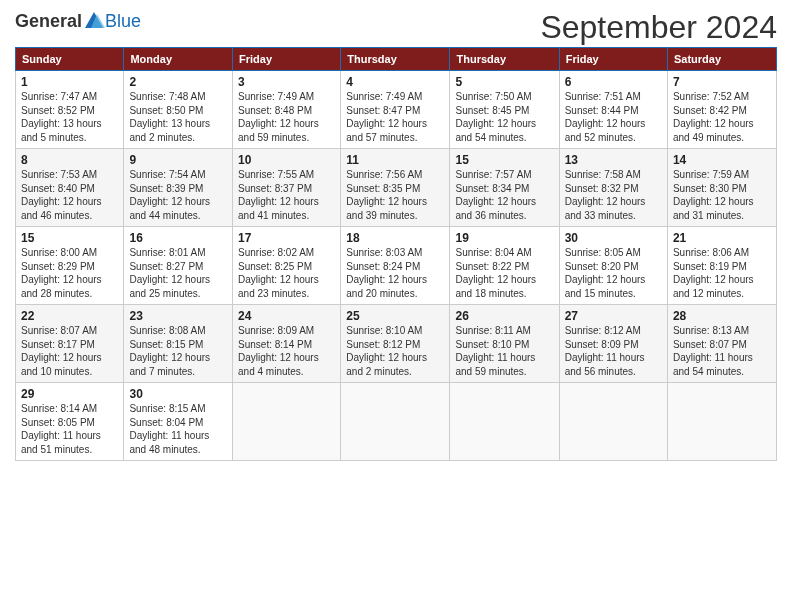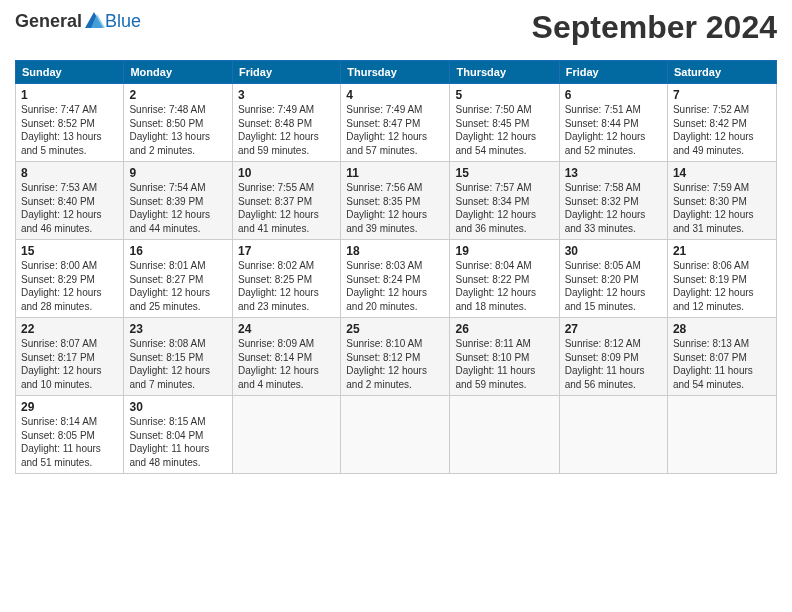--- a/index.html
+++ b/index.html
@@ -13,21 +13,21 @@
     .page {
       width: 792px;
       height: 612px;
       background: #fff;
       padding: 10px 15px 10px 15px;
     }
     .header {
       display: flex;
       align-items: flex-start;
       justify-content: space-between;
-      margin-bottom: 15px;
+      margin-bottom: 2px;
     }
     .logo-area {
       display: flex;
       flex-direction: column;
       align-items: flex-start;
     }
     .logo-text {
       display: flex;
       align-items: center;
       font-size: 18px;
@@ -40,35 +40,35 @@
       width: 22px;
       height: 22px;
       margin-left: 1px;
     }
     .title-area {
       text-align: right;
     }
     .month-title {
       font-size: 32px;
       color: #333;
-      font-weight: bold;
+      font-weight: normal;
       line-height: 1.1;
     }
     .location-title {
       font-size: 13px;
       color: #555;
       margin-top: 2px;
     }
     .calendar-table {
       width: 100%;
       border-collapse: collapse;
       font-size: 10px;
     }
     .calendar-table th {
-      background-color: #0369a1;
+      background-color: #7f1d1d;
       color: #fff;
       text-align: left;
       padding: 5px 6px;
       font-size: 11px;
       font-weight: bold;
       border: 1px solid #1a6db5;
     }
     .calendar-table td {
       border: 1px solid #ccc;
       vertical-align: top;

